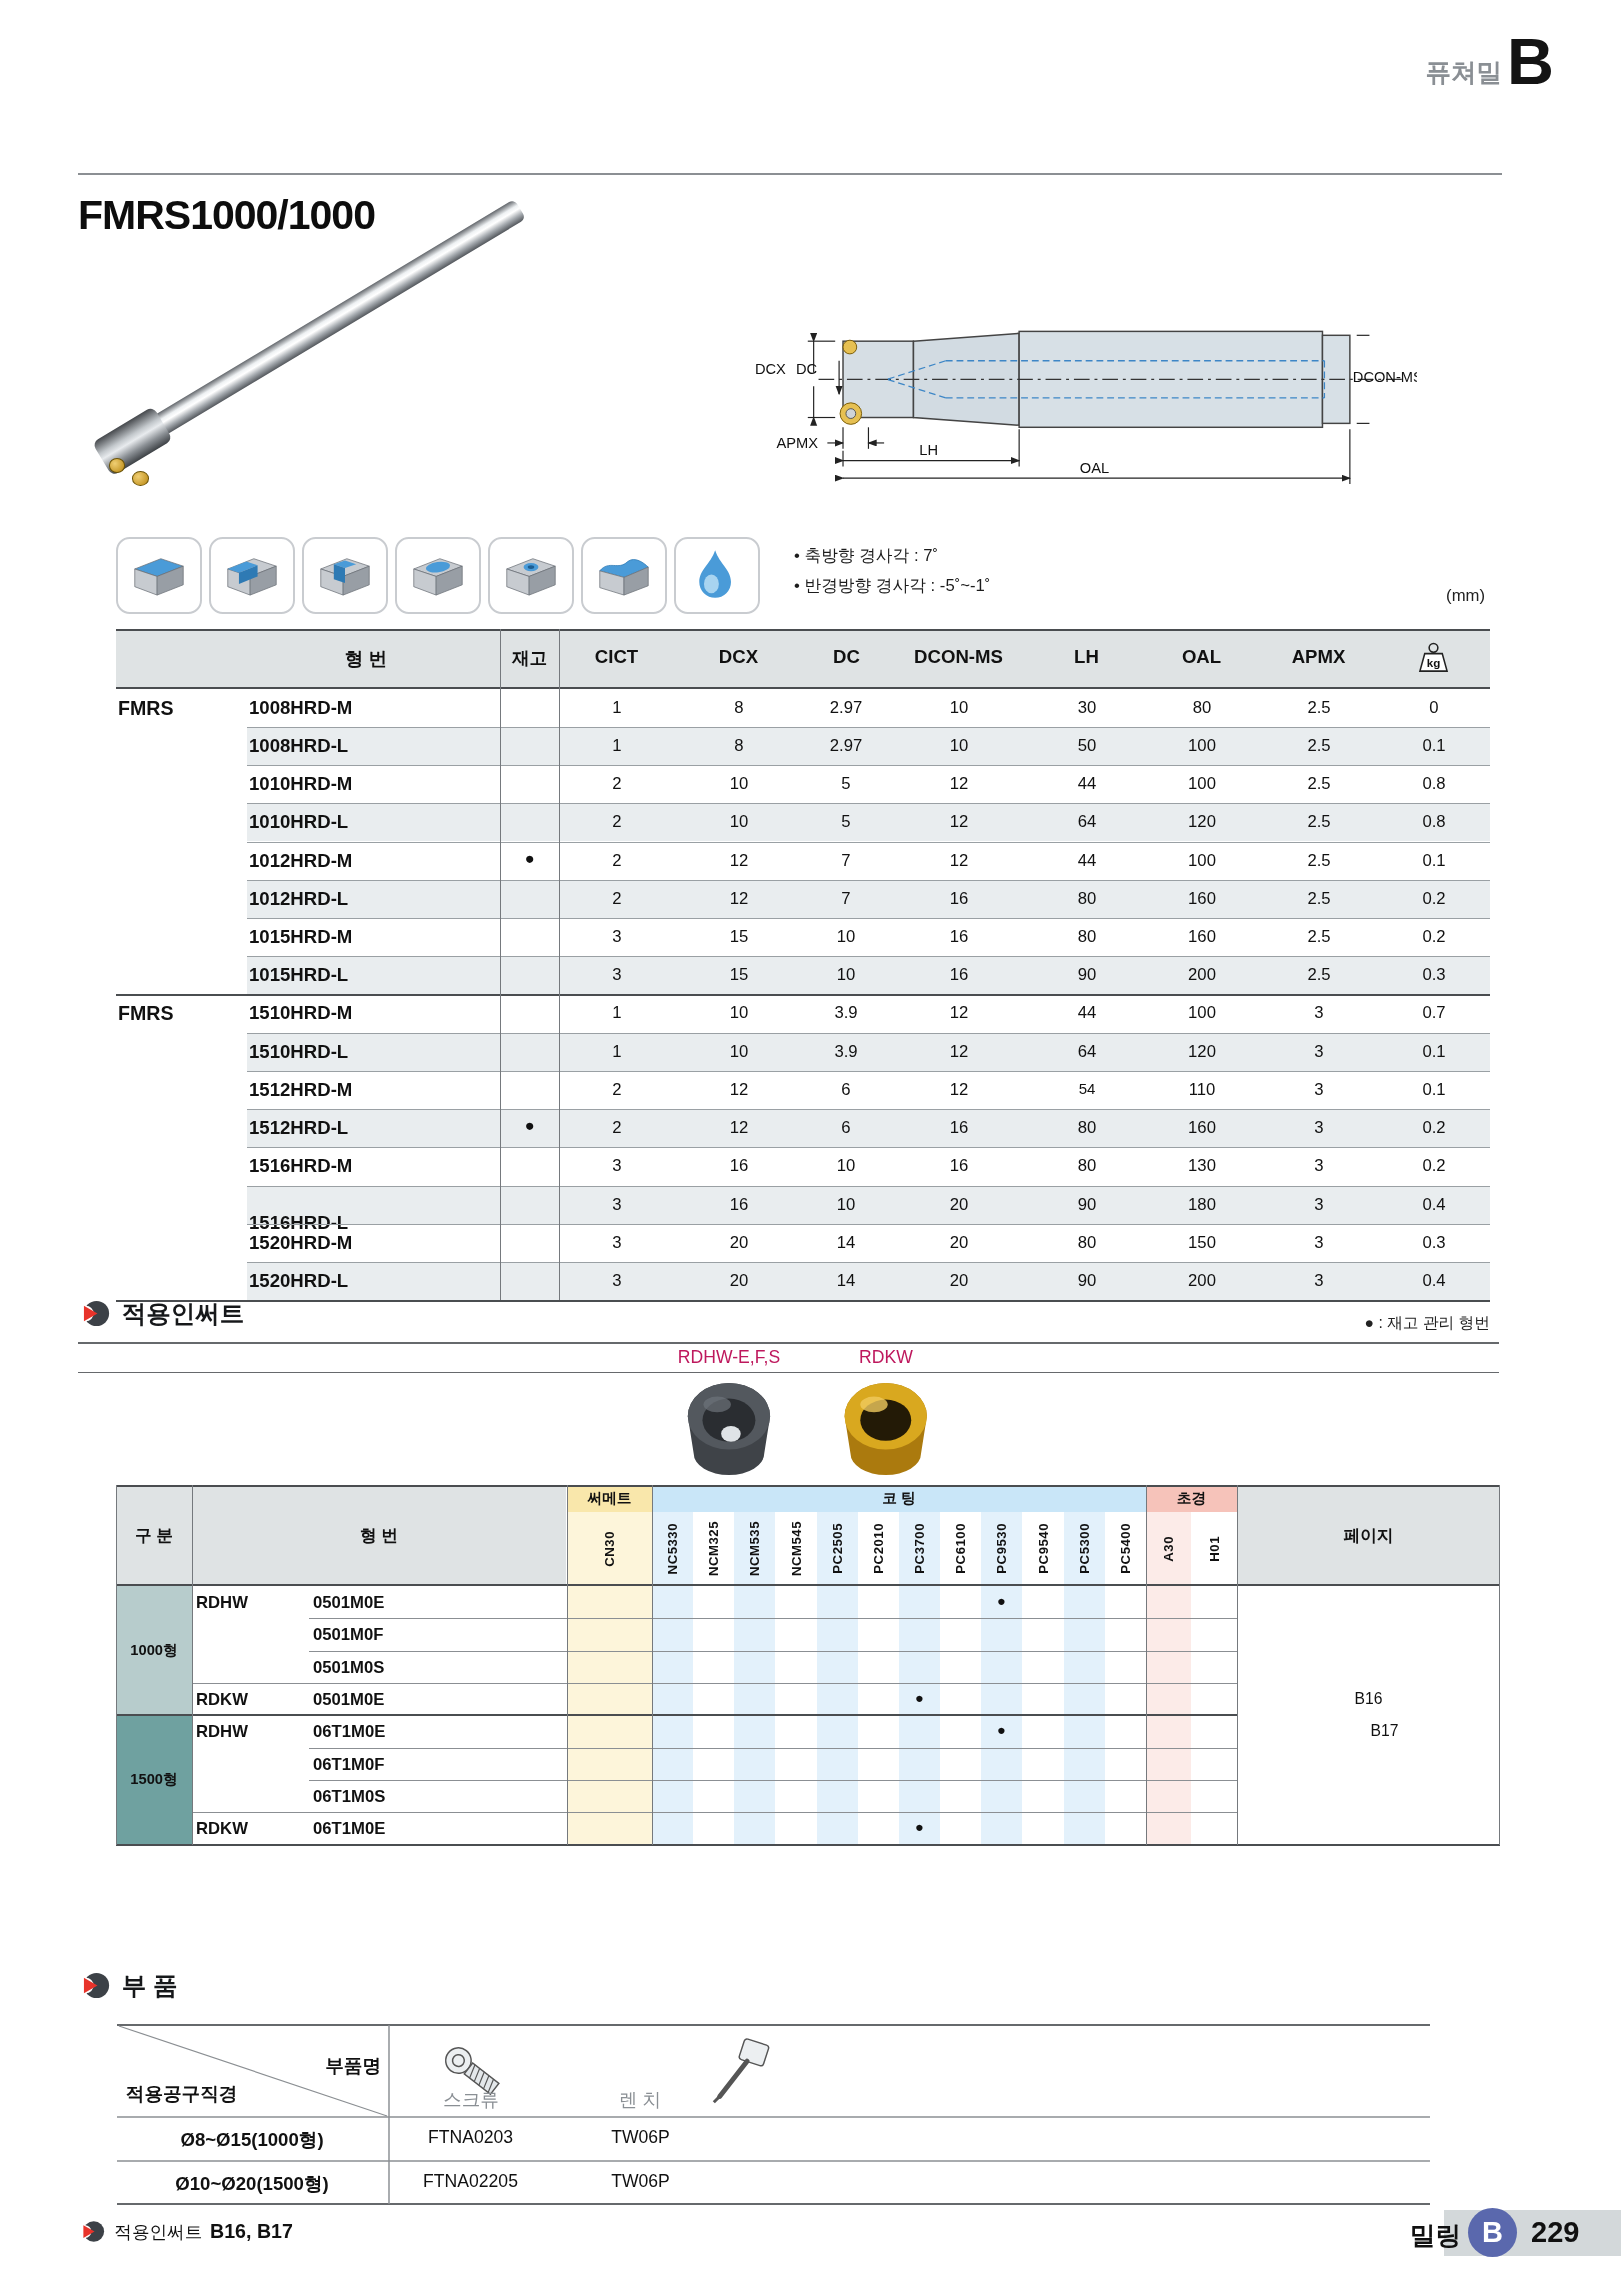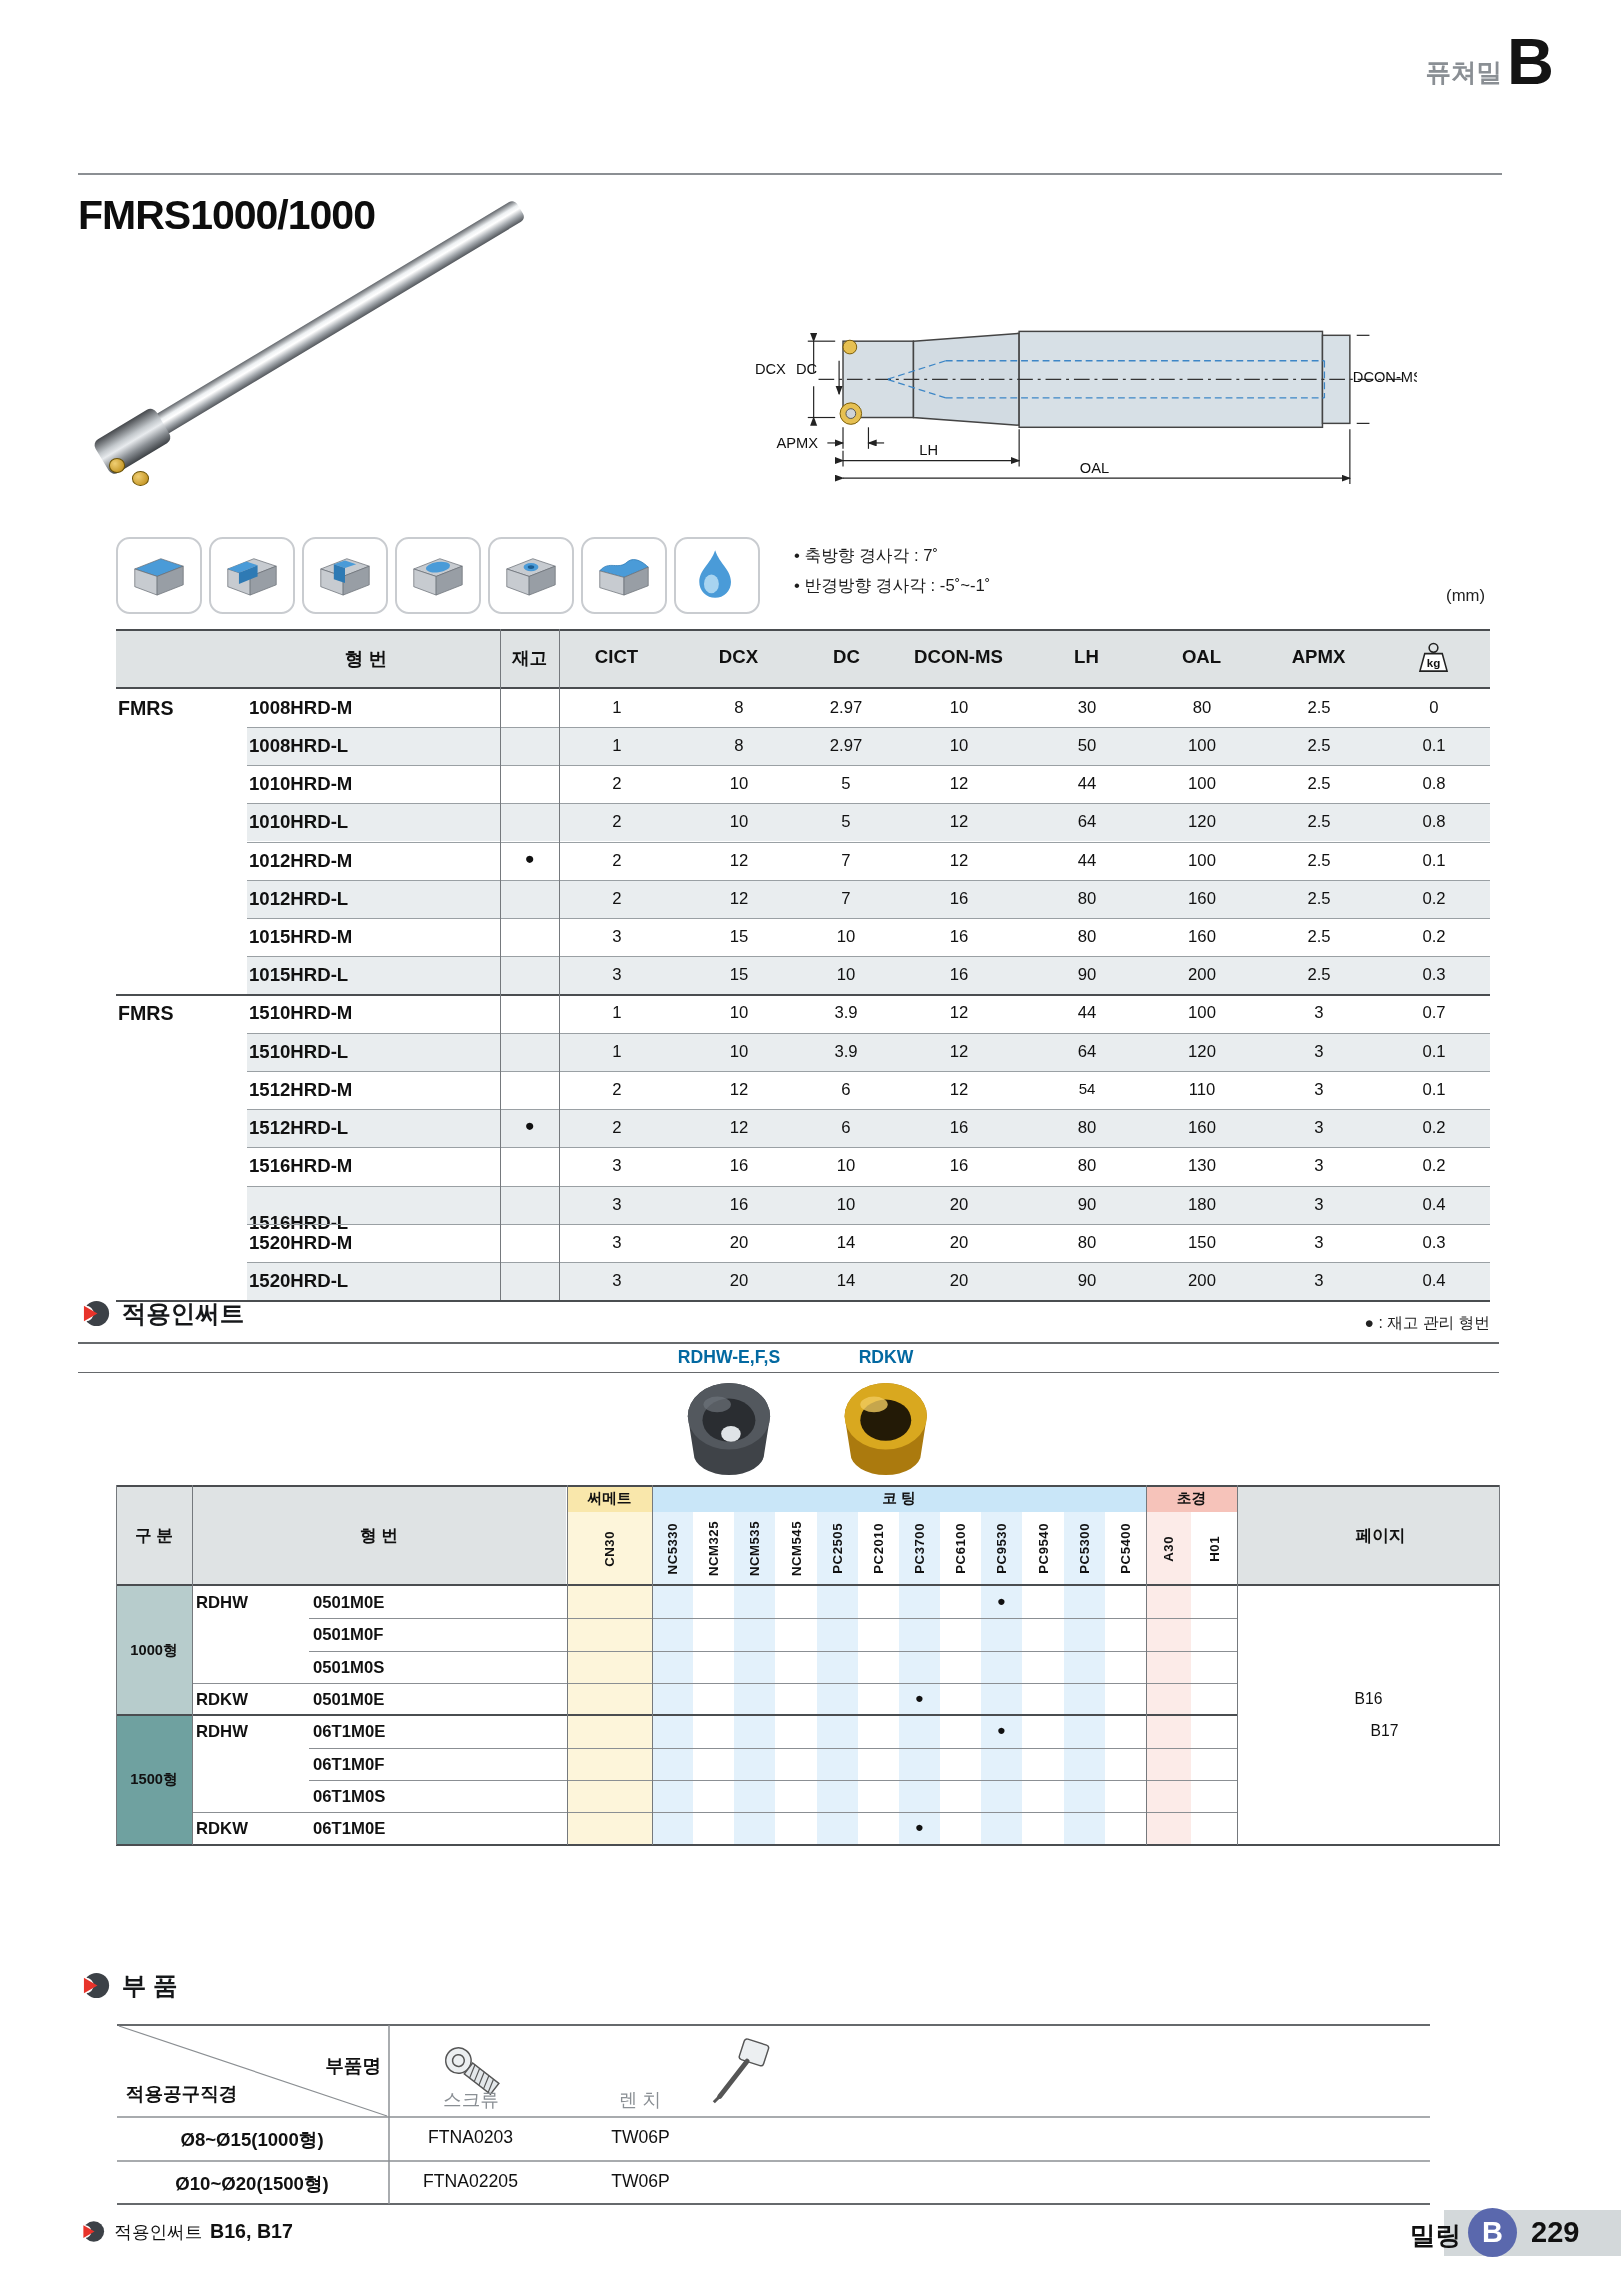--- a/index.html
+++ b/index.html
@@ -23,21 +23,21 @@
     background:radial-gradient(circle at 35% 35%,#f0cf74,#b8860f);border:1px solid #6b5306;}
   #photo .ins1{left:15.7px;top:272px;} #photo .ins2{left:39px;top:285px;}
   
   .app-icon{position:absolute;top:537px;width:82px;height:73px;border:2px solid #c9ccd0;border-radius:13.7px;background:#fff;}
   #notes{left:794px;top:541px;font-size:16.7px;color:#1c1c1c;line-height:30px;}
   #unit{left:1289px;top:586px;width:196px;text-align:right;font-size:16.7px;color:#222;}
   
   .sec-title{position:absolute;display:flex;align-items:center;gap:9.8px;font-size:24.5px;font-weight:800;color:#16181a;}
   
   .rule{position:absolute;background:#66696c;height:2px;}
-  .ins-label{position:absolute;font-size:17.6px;font-weight:700;color:#0369a1;transform:translateX(-50%);white-space:nowrap;}
+  .ins-label{position:absolute;font-size:17.6px;font-weight:400;color:#be185d;transform:translateX(-50%);white-space:nowrap;}
   
   .parts-label{position:absolute;font-size:18.6px;color:#8a8f94;transform:translateX(-50%);white-space:nowrap;}
   
   #foot-bar{left:1444px;top:2210px;width:177px;height:46px;background:#d3d8da;}
   #foot-label{left:1353px;top:2218px;width:108px;text-align:right;font-size:25.5px;font-weight:800;color:#101010;}
   #foot-circ{left:1468px;top:2208px;width:49px;height:49px;border-radius:50%;background:#5a68ad;color:#fff;
     font-size:29px;font-weight:800;display:flex;align-items:center;justify-content:center;}
   #foot-num{left:1531px;top:2216px;font-size:29px;font-weight:800;color:#101010;}
   text{font-family:"Liberation Sans",sans-serif;}
 </style>
@@ -385,21 +385,21 @@
       <ellipse cx="40" cy="28" rx="14" ry="8" fill="#efc95e" opacity="0.8"></ellipse>
     </g>
   </svg>
 
   <div class="abs" id="insert-table" style="left:116px;top:1485px;width:1384px;height:360px;">
       <div style="position: absolute; left: 0px; top: 0px; width: 76px; height: 101px; background: rgb(223, 227, 228);"></div>
       <div style="position: absolute; left: 0px; top: 39px; width: 76px; text-align: center; font-size: 16.7px; font-weight: 600;">구 분</div>
       <div style="position: absolute; left: 76px; top: 0px; width: 374px; height: 101px; background: rgb(223, 227, 228);"></div>
       <div style="position: absolute; left: 76px; top: 39px; width: 374px; text-align: center; font-size: 16.7px; font-weight: 600;">형    번</div>
       <div style="position: absolute; left: 1121px; top: 0px; width: 263px; height: 101px; background: rgb(223, 227, 228);"></div>
-      <div style="position: absolute; left: 1121px; top: 39px; width: 263px; text-align: center; font-size: 16.7px; font-weight: 600; margin-left: 12px;">페이지</div>
+      <div style="position: absolute; left: 1121px; top: 39px; width: 263px; text-align: center; font-size: 16.7px; font-weight: 600;">페이지</div>
       <div style="position: absolute; left: 451px; top: 0px; width: 85px; height: 26.5px; background: rgb(249, 231, 171);"></div>
       <div style="position: absolute; left: 451px; top: 3.9px; width: 85px; text-align: center; font-size: 14.7px; font-weight: 700;">써메트</div>
       <div style="position: absolute; left: 536px; top: 0px; width: 494px; height: 26.5px; background: rgb(201, 230, 248);"></div>
       <div style="position: absolute; left: 536px; top: 3.9px; width: 494px; text-align: center; font-size: 14.7px; font-weight: 700;">코  팅</div>
       <div style="position: absolute; left: 1030px; top: 0px; width: 91px; height: 26.5px; background: rgb(246, 195, 186);"></div>
       <div style="position: absolute; left: 1030px; top: 3.9px; width: 91px; text-align: center; font-size: 14.7px; font-weight: 700;">초경</div>
       <div style="position: absolute; left: 451px; top: 26.5px; width: 85px; height: 333px; background: rgb(253, 245, 218);"></div>
       <div style="position: absolute; left: 536px; top: 26.5px; width: 41px; height: 333px; background: rgb(227, 241, 251);"></div>
       <div style="position: absolute; left: 618px; top: 26.5px; width: 41px; height: 333px; background: rgb(227, 241, 251);"></div>
       <div style="position: absolute; left: 701px; top: 26.5px; width: 41px; height: 333px; background: rgb(227, 241, 251);"></div>

